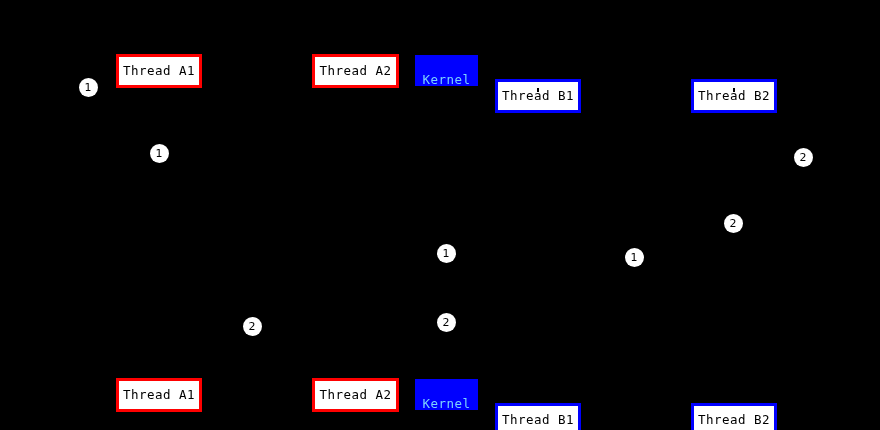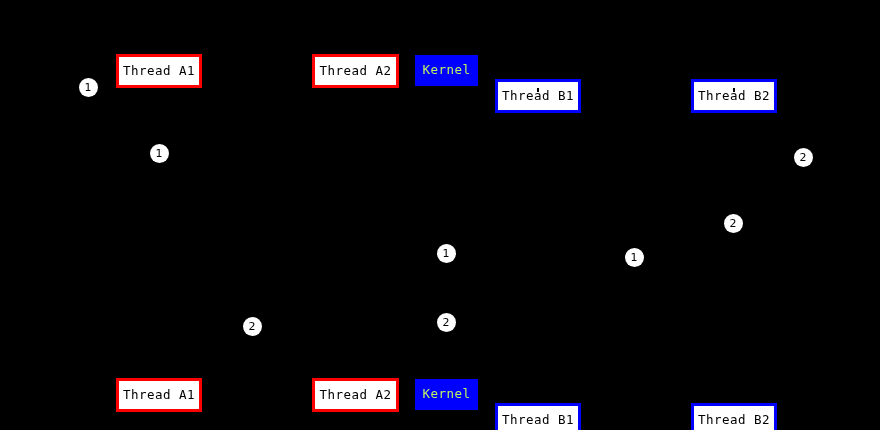--- a/index.html
+++ b/index.html
@@ -33,22 +33,23 @@
   .participant.outline {
     background: #ffffff;
     color: #000000;
     border-style: solid;
     border-width: 3px;
   }
   .participant.red   { border-color: #ff0000; }
   .participant.blue  { border-color: #0000ff; margin-top: 25px; }
   .participant.filled {
     background: #0000ff;
-    color: #bef264;
+    color: #7dd3fc;
     border: 0;
+    align-items: flex-end;
   }
   
   .lifeline {
     position: absolute;
     width: 1px;
     background: #000000;
   }
   .lifeline-stub {
     position: absolute;
     width: 2px;

